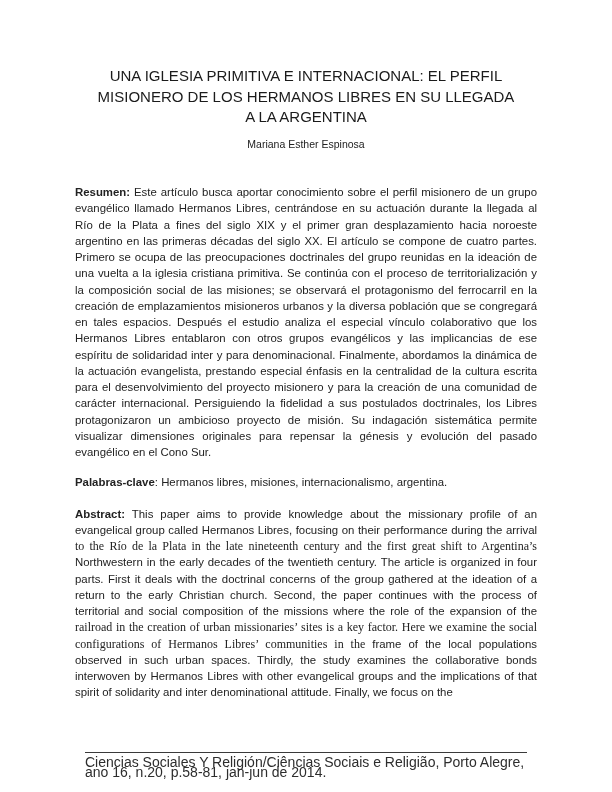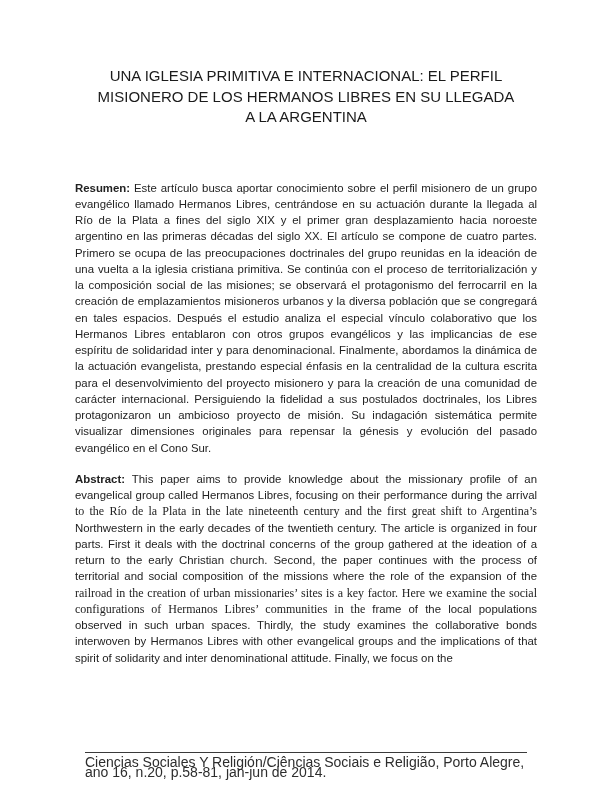--- a/index.html
+++ b/index.html
@@ -40,21 +40,21 @@
     color: #222222;
   }
   .para {
     margin: 0;
     text-align: justify;
     font-size: 11.4px;
     line-height: 16.25px;
     color: #222222;
   }
   .para b { font-weight: bold; }
-  .resumen  { margin-top: 52px; }
+  .resumen  { margin-top: 32px; }
   .keywords { margin-top: 14px; }
   .abstract { margin-top: 15px; }
   .serif {
     font-family: "Liberation Serif", serif;
     font-size: 12px;
     margin-top: 19px;
   }
   .footer-rule {
     position: absolute;
     left: 85px;
@@ -75,24 +75,26 @@
 </style>
 </head>
 <body>
 
 <div class="page">
   <div class="content">
 
     <h1 class="title">UNA IGLESIA PRIMITIVA E INTERNACIONAL: EL PERFIL MISIONERO DE LOS HERMANOS LIBRES EN SU LLEGADA A LA ARGENTINA</h1>
 
     <div class="byline">
+      <div>Mariana Esther Espinosa</div>
     </div>
 
     <p class="para resumen"><b>Resumen:</b><span> Este artículo busca aportar conocimiento sobre el perfil misionero de un grupo evangélico llamado Hermanos Libres, centrándose en su actuación durante la llegada al Río de la Plata a fines del siglo XIX y el primer gran desplazamiento hacia noroeste argentino en las primeras décadas del siglo XX. El artículo se compone de cuatro partes. Primero se ocupa de las preocupaciones doctrinales del grupo reunidas en la ideación de una vuelta a la iglesia cristiana primitiva. Se continúa con el proceso de territorialización y la composición social de las misiones; se observará el protagonismo del ferrocarril en la creación de emplazamientos misioneros urbanos y la diversa población que se congregará en tales espacios. Después el estudio analiza el especial vínculo colaborativo que los Hermanos Libres entablaron con otros grupos evangélicos y las implicancias de ese espíritu de solidaridad inter y para denominacional. Finalmente, abordamos la dinámica de la actuación evangelista, prestando especial énfasis en la centralidad de la cultura escrita para el desenvolvimiento del proyecto misionero y para la creación de una comunidad de carácter internacional. Persiguiendo la fidelidad a sus postulados doctrinales, los Libres protagonizaron un ambicioso proyecto de misión. Su indagación sistemática permite visualizar dimensiones originales para repensar la génesis y evolución del pasado evangélico en el Cono Sur.</span></p>
 
+    <p class="para keywords"><b>Palabras-clave</b><span>: Hermanos libres, misiones, internacionalismo, argentina.</span></p>
 
     <p class="para abstract"><b>Abstract:</b><span><span> This paper aims to provide knowledge about the missionary profile of an evangelical group called Hermanos Libres, focusing on their performance during the arrival </span><span class="serif">to the Río de la Plata in the late nineteenth century and the first great shift to Argentina’s </span><span>Northwestern in the early decades of the twentieth century. The article is organized in four parts. First it deals with the doctrinal concerns of the group gathered at the ideation of a return to the early Christian church. Second, the paper continues with the process of territorial and social composition of the missions where the role of the expansion of the </span><span class="serif">railroad in the creation of urban missionaries’ sites is a key factor. Here we examine the social configurations of Hermanos Libres’ communities in the </span><span>frame of the local populations observed in such urban spaces. Thirdly, the study examines the collaborative bonds interwoven by Hermanos Libres with other evangelical groups and the implications of that spirit of solidarity and inter denominational attitude. Finally, we focus on the</span></span></p>
 
   </div>
 
   <div class="footer-rule"></div>
   <div class="footer-text">Ciencias Sociales Y Religión/Ciências Sociais e Religião, Porto Alegre,  ano 16, n.20, p.58-81, jan-jun de 2014.</div>
 </div>
 
 </body></html>

